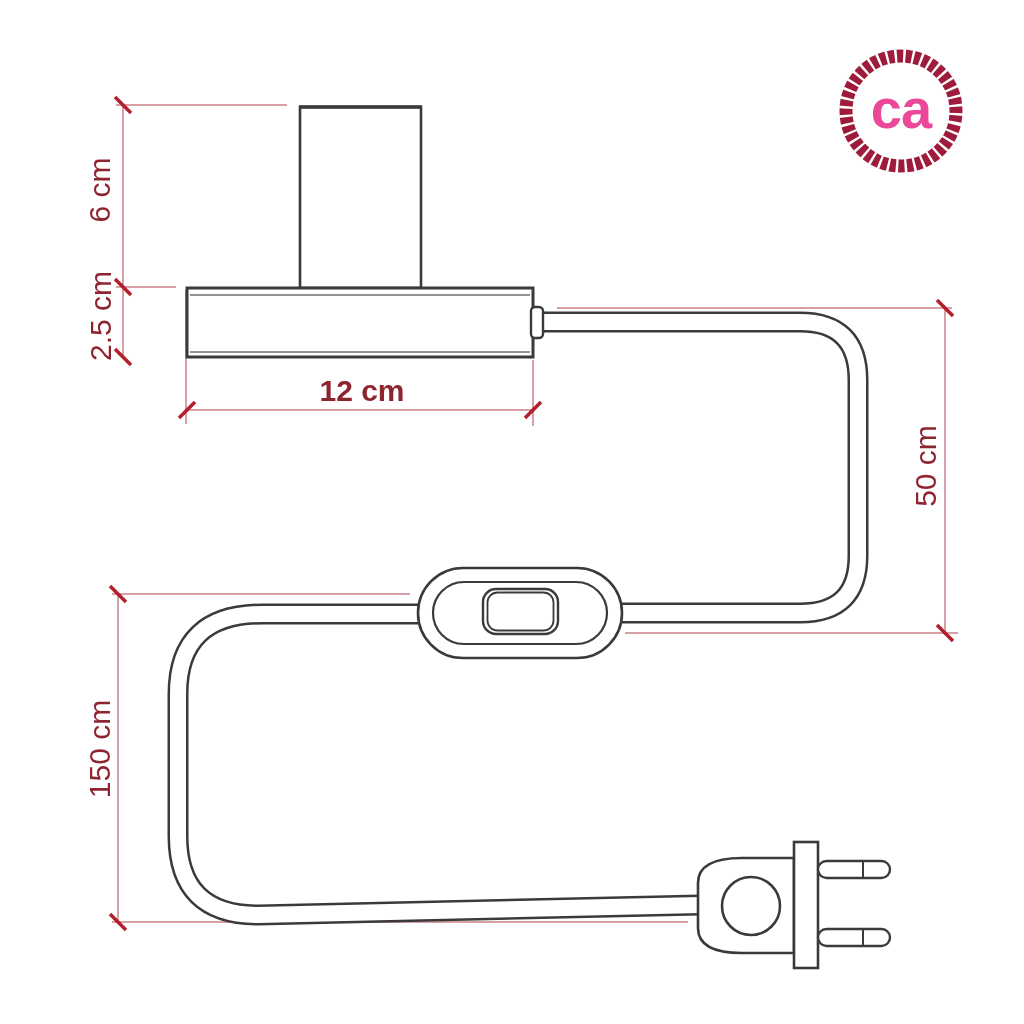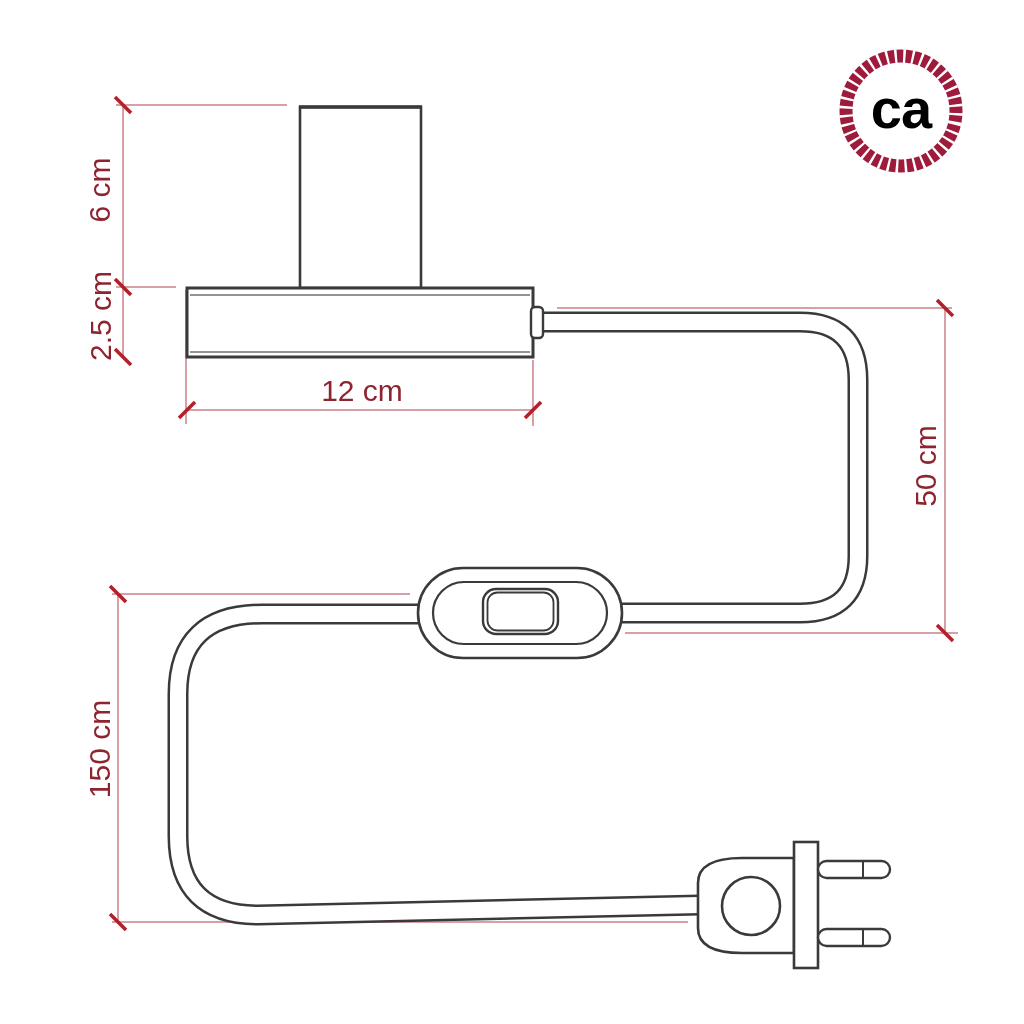--- a/index.html
+++ b/index.html
@@ -5,21 +5,21 @@
   html,body{margin:0;padding:0;background:#ffffff;}
   .stage{position:relative;width:1024px;height:1024px;background:#ffffff;overflow:hidden;
          font-family:"Liberation Sans",sans-serif;}
   .stage svg.art{position:absolute;left:0;top:0;}
   .dim-label{position:absolute;font:400 30px/1 "Liberation Sans",sans-serif;color:#8e2430;
              white-space:nowrap;transform:translate(-50%,-50%);}
   .dim-label.rot{transform:translate(-50%,-50%) rotate(-90deg);}
   .logo{position:absolute;left:839px;top:49px;width:124px;height:124px;}
   .logo svg{position:absolute;left:0;top:0;}
   .logo .logo-text{position:absolute;left:50%;top:50%;transform:translate(-50%,-54%);
-                   font:700 56px/1 "Liberation Sans",sans-serif;color:#000000;letter-spacing:-1px;}
+                   font:700 56px/1 "Liberation Sans",sans-serif;color:#ec4899;letter-spacing:-1px;}
 </style>
 </head>
 <body>
 
 <div class="stage">
 
   <svg class="art" width="1024" height="1024" viewBox="0 0 1024 1024">
 
     <g stroke="#ca8089" stroke-width="1.5" fill="none">
       <line x1="123" y1="105" x2="123" y2="357"></line>
@@ -86,21 +86,21 @@
       <rect x="818" y="861" width="72" height="17" rx="8.5" fill="#ffffff" stroke="#3a3a3a" stroke-width="2.4"></rect>
       <rect x="818" y="929" width="72" height="17" rx="8.5" fill="#ffffff" stroke="#3a3a3a" stroke-width="2.4"></rect>
       <line x1="863" y1="861" x2="863" y2="878" stroke="#3a3a3a" stroke-width="2"></line>
       <line x1="863" y1="929" x2="863" y2="946" stroke="#3a3a3a" stroke-width="2"></line>
       <circle cx="751" cy="906" r="29" fill="#ffffff" stroke="#3a3a3a" stroke-width="2.6"></circle>
     </g>
   </svg>
 
   <span class="dim-label rot" style="left:100px;top:190px;">6 cm</span>
   <span class="dim-label rot" style="left:101px;top:316px;">2.5 cm</span>
-  <span class="dim-label" style="left:362px;top:391px;">12 cm</span>
+  <span class="dim-label" style="left:362px;top:391px;font-weight:bold;">12 cm</span>
   <span class="dim-label rot" style="left:926px;top:466px;">50 cm</span>
   <span class="dim-label rot" style="left:100px;top:749px;">150 cm</span>
 
   <div class="logo">
     <svg width="124" height="124" viewBox="0 0 124 124">
       <circle cx="62" cy="62" r="55" fill="none" stroke="#9e1b3c" stroke-width="13"></circle>
       <circle cx="62" cy="62" r="55" fill="none" stroke="#ffffff" stroke-width="14" stroke-dasharray="2.4 6.2" transform="rotate(12 62 62)"></circle>
     </svg>
     <span class="logo-text">ca</span>
   </div>

